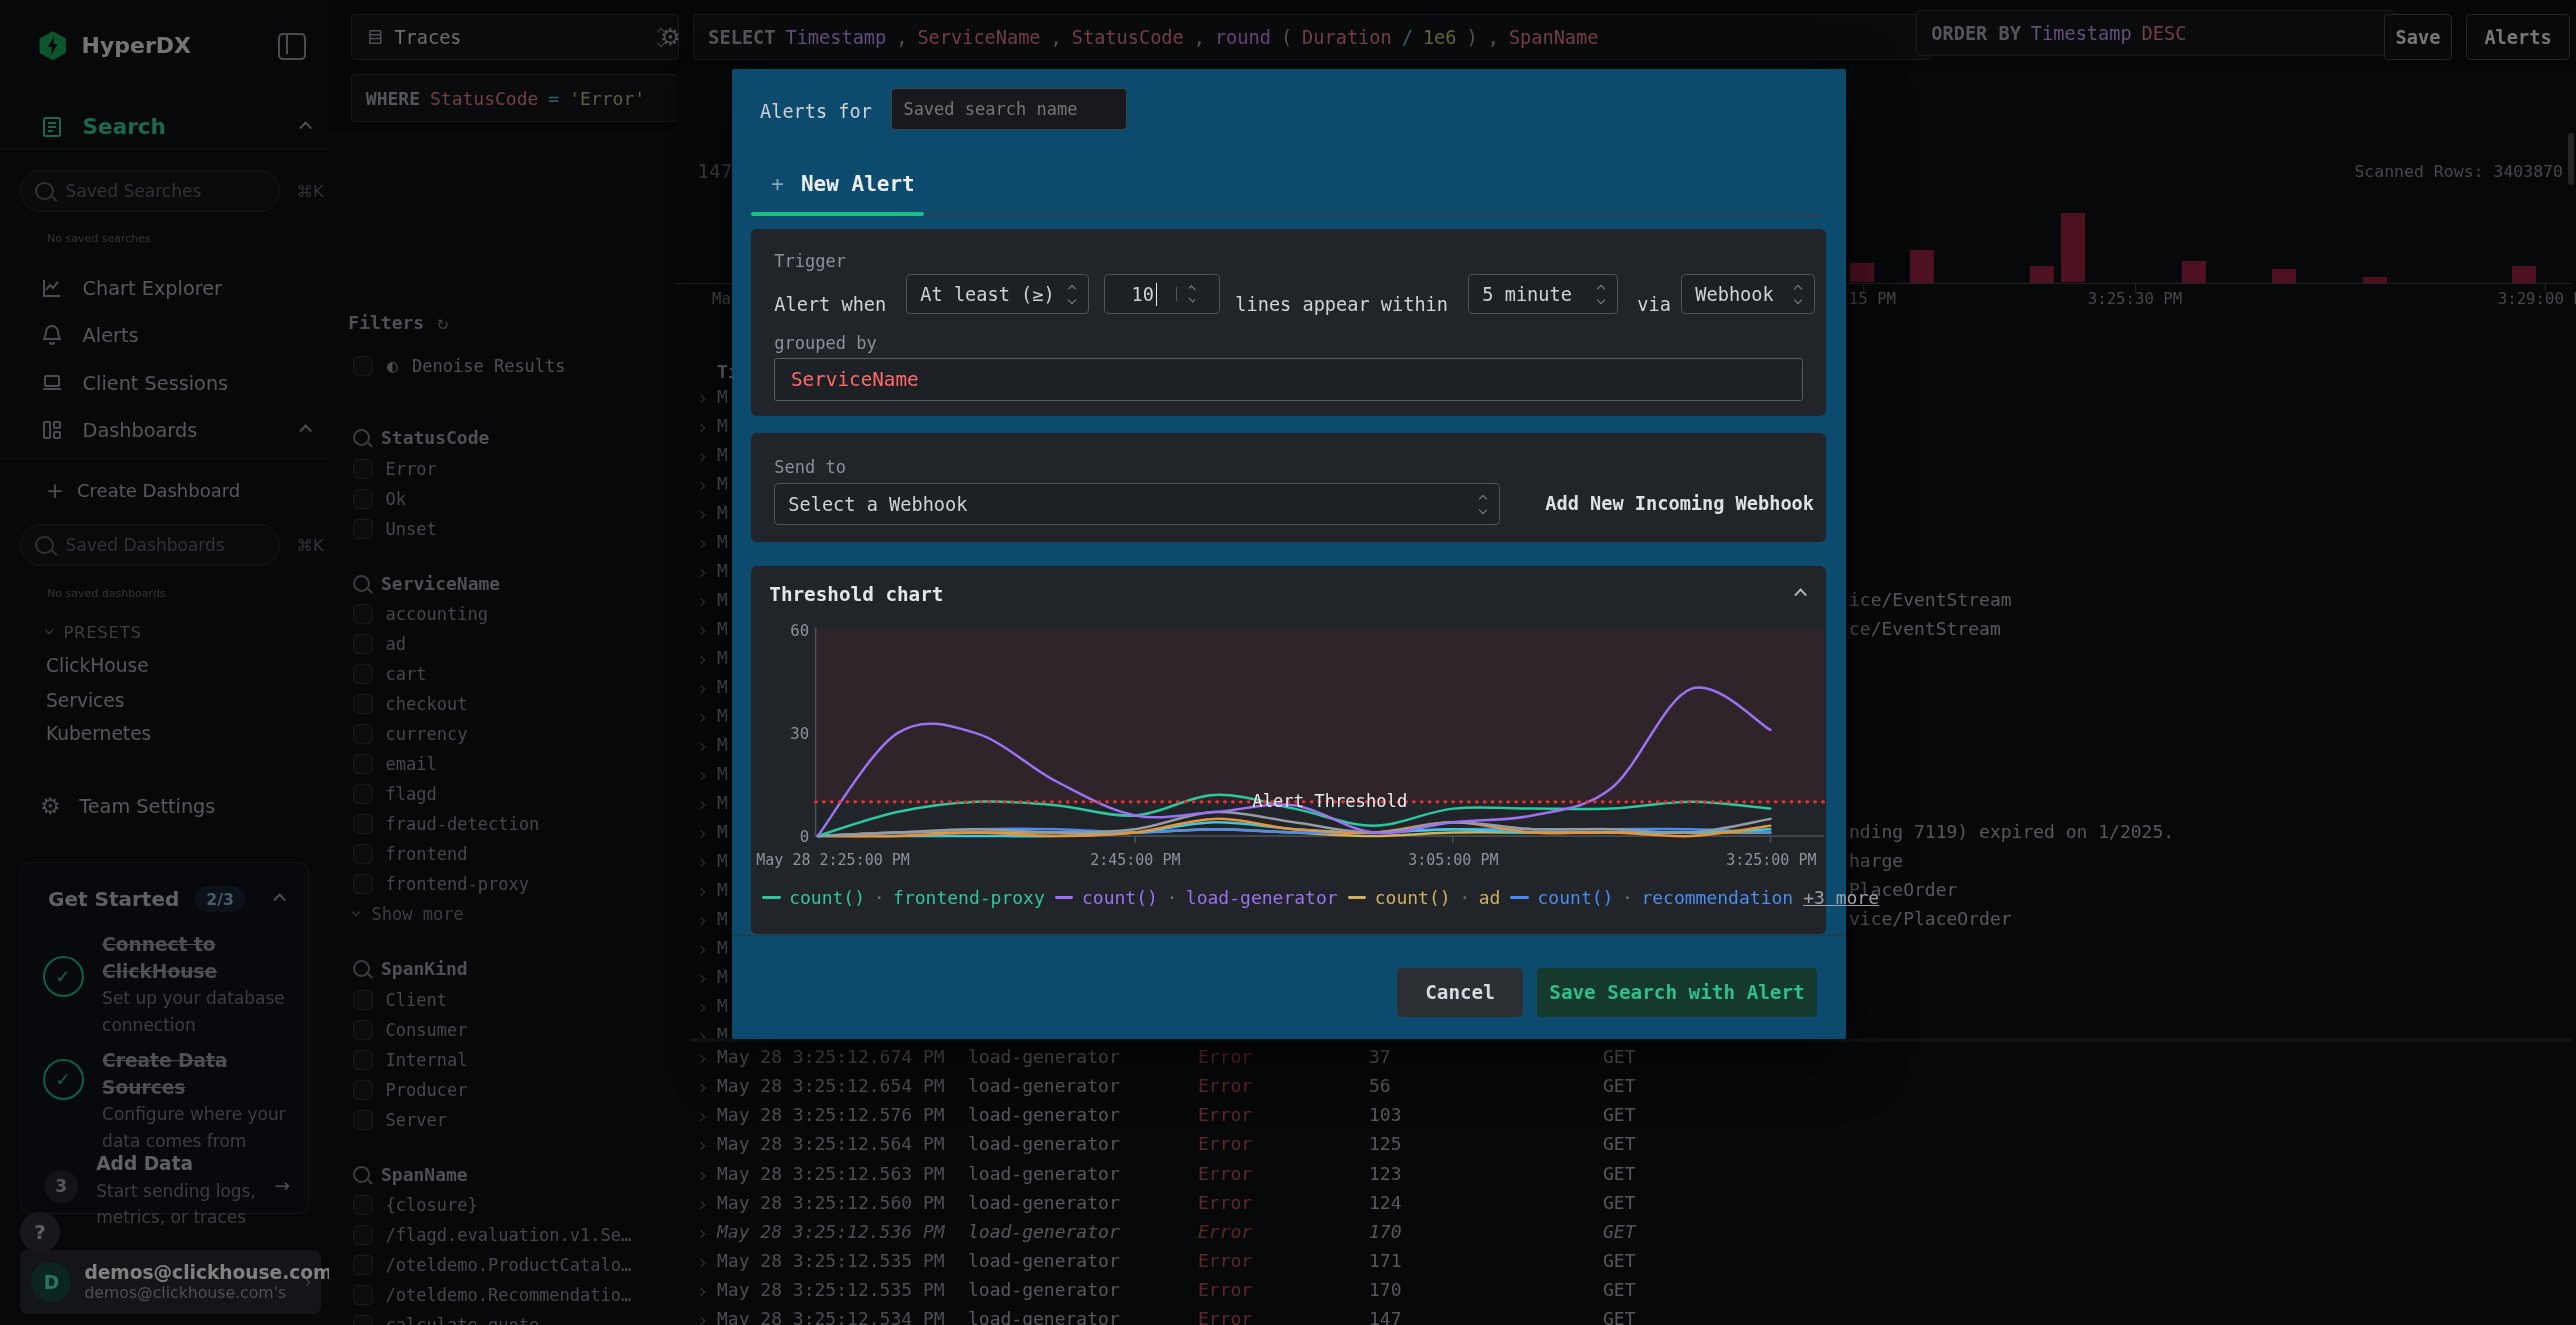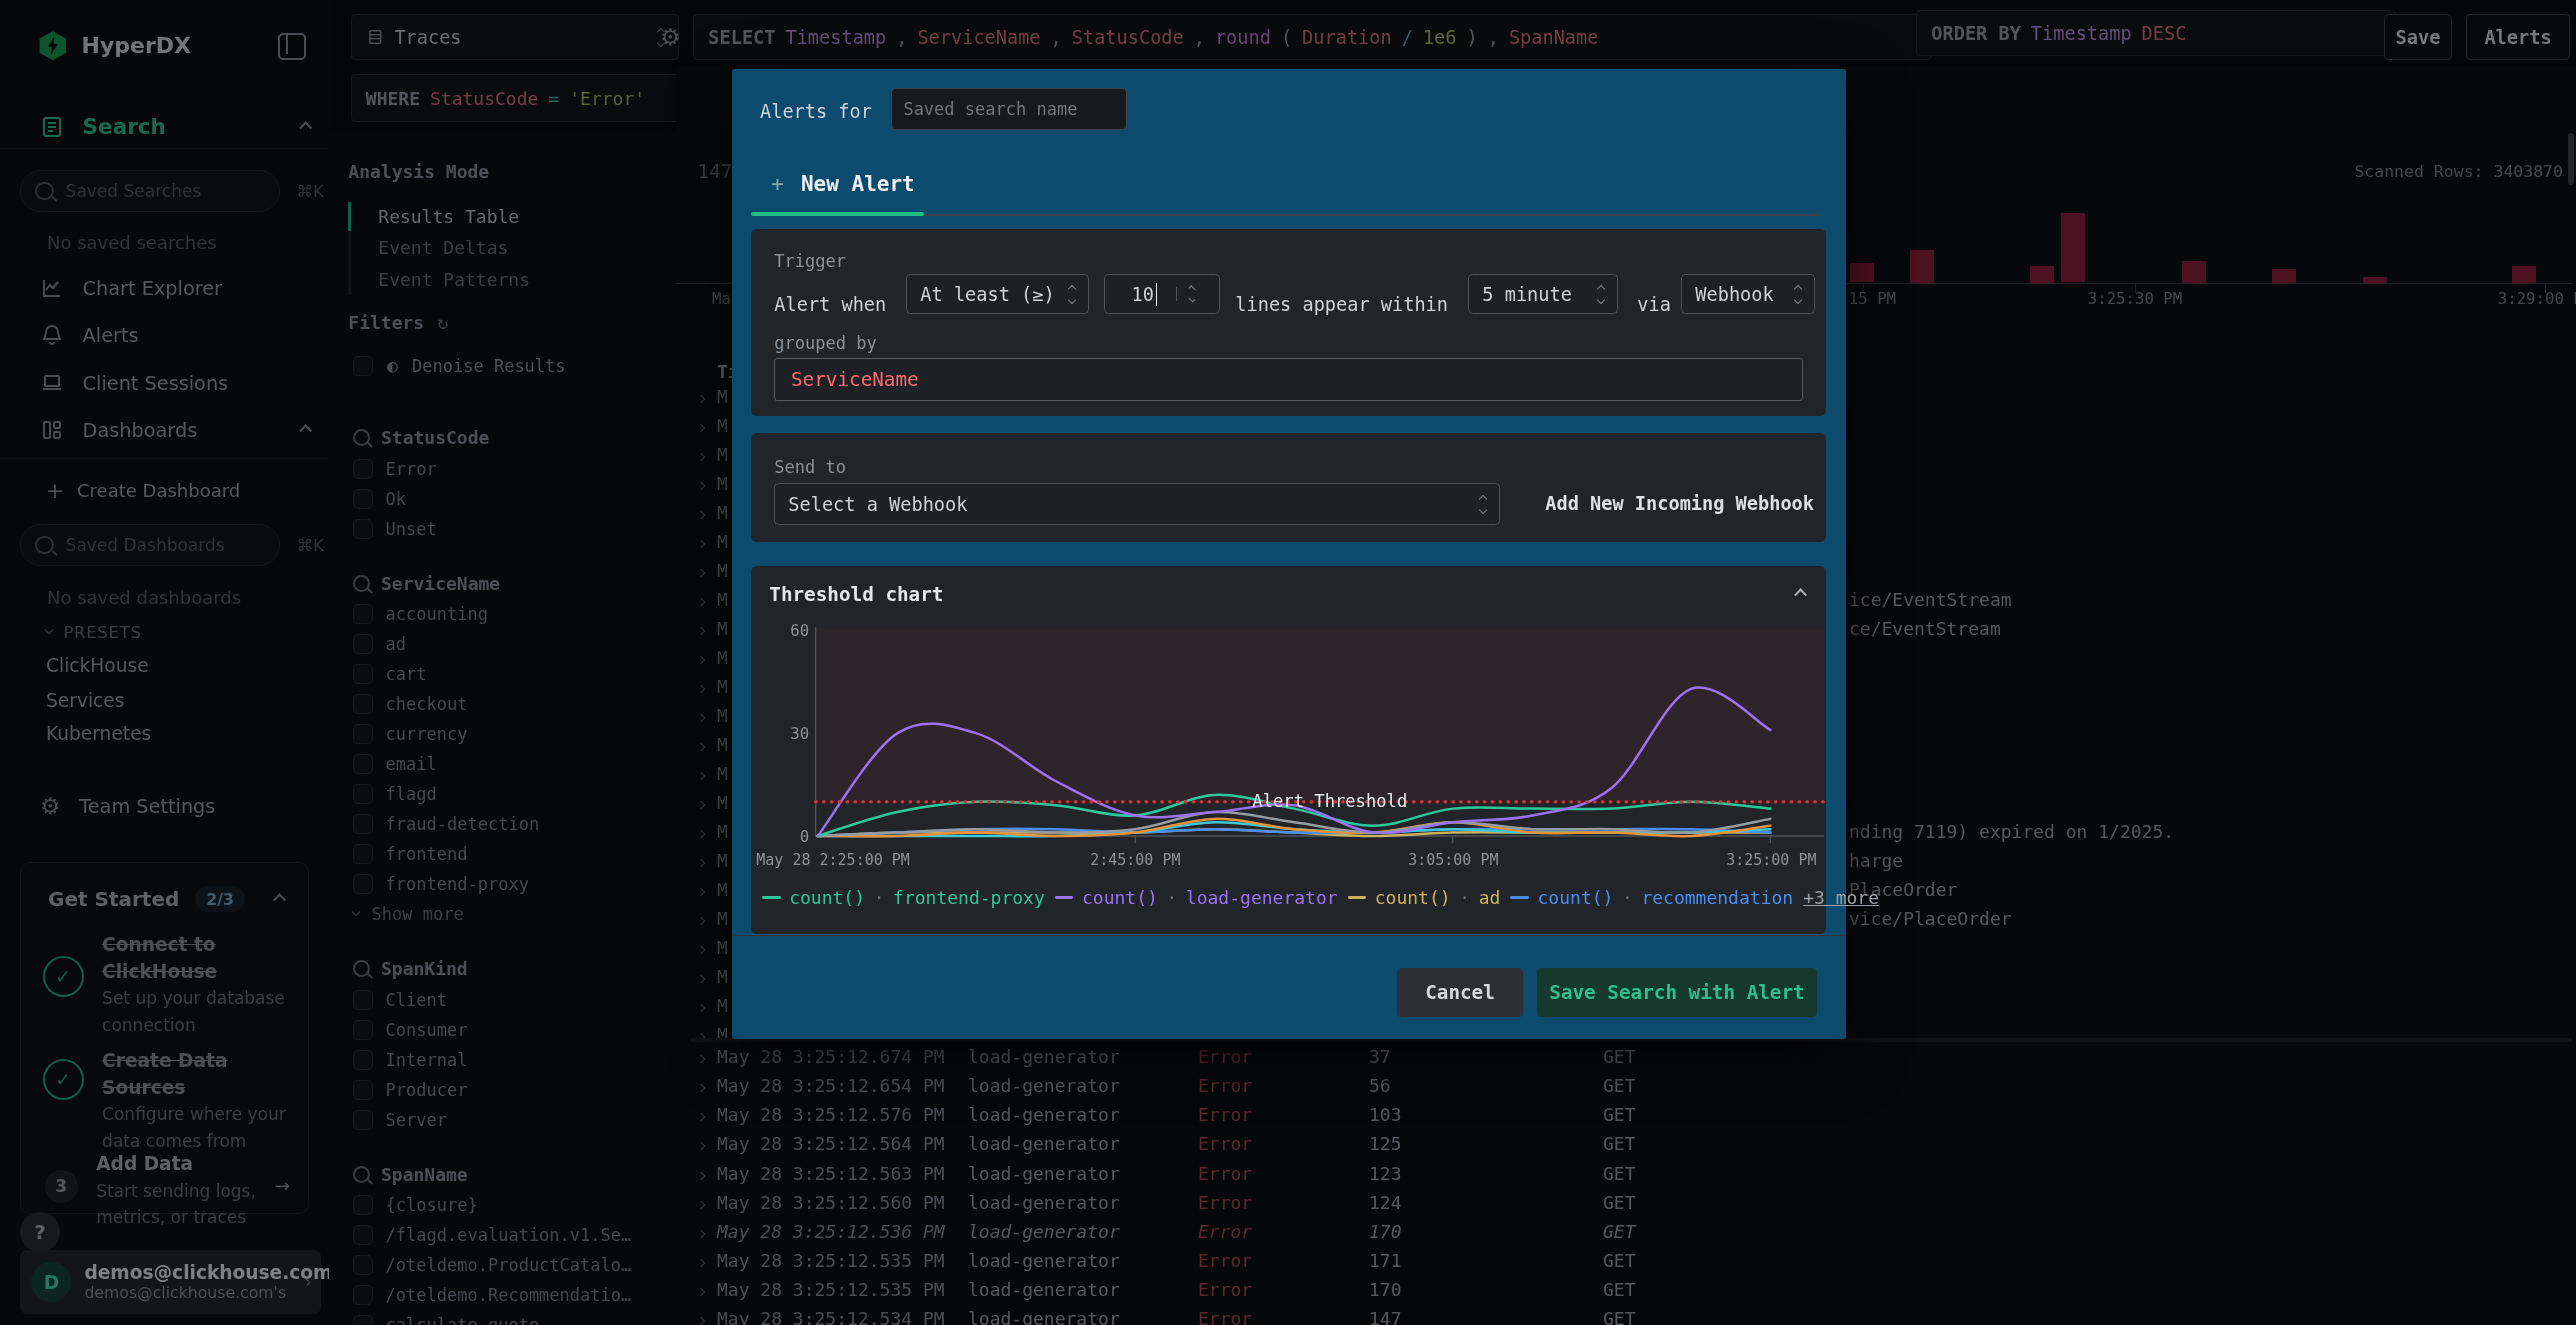--- a/index.html
+++ b/index.html
@@ -20,21 +20,21 @@
   
   .sidebar{position:absolute;left:0;top:0;width:329px;height:1325px;background:#0e1013;border-right:0.7px solid #1b1e22;}
   .pill{position:absolute;height:42px;border:1.4px solid #24282d;border-radius:21.5px;background:#121418;display:flex;align-items:center;padding:0 14.3px;gap:10px;box-sizing:border-box;}
   .pill input{background:none;border:none;outline:none;color:#9aa1a8;font-size:17px;flex:1;font-family:"DejaVu Sans",sans-serif;}
   .pill input::placeholder{color:#575e66;}
   .kbd{color:#575e66;font-size:16.5px;}
   .mag{width:14.3px;height:14.3px;border:2.1px solid #575e66;border-radius:50%;position:relative;flex:none;}
   .mag::after{content:"";position:absolute;width:7.2px;height:2.1px;background:#575e66;transform:rotate(45deg);right:-6.4px;bottom:-2.1px;border-radius:1.4px;}
   .navrow{position:absolute;display:flex;align-items:center;gap:18.6px;color:#9aa1a8;font-size:19.3px;left:40px;}
   .navicon{width:24px;height:24px;flex:none;color:#868d94;}
-  .muted-note{position:absolute;color:#575e66;font-size:18px;}
+  .muted-note{position:absolute;color:#575e66;font-size:11px;}
   .gs-card{position:absolute;left:20px;top:862px;width:289px;height:352px;border:0.7px solid #23262b;border-radius:10px;background:#101216;box-sizing:border-box;}
   .gs-check{width:37px;height:37px;border-radius:50%;border:2.1px solid #1fae7c;color:#1fae7c;display:flex;align-items:center;justify-content:center;font-size:18.6px;flex:none;}
   .gs-badge{width:33px;height:33px;border-radius:50%;background:#23262c;color:#9aa1a8;display:flex;align-items:center;justify-content:center;font-size:17px;font-weight:bold;flex:none;}
   .strike{text-decoration:line-through;}
   
   .fpanel{position:absolute;left:329px;top:132px;width:347px;bottom:0;background:#0d0f13;border-right:0.7px solid #1b1e22;overflow:hidden;}
   .ftitle{color:#8a9199;font-weight:bold;font-size:18px;}
   .fhead{display:flex;align-items:center;gap:11.4px;height:31.5px;color:#8a9199;font-weight:bold;font-size:18px;}
   .fitem{display:flex;align-items:center;gap:13px;height:30px;color:#7c838b;font-size:17px;}
   .cb{width:20px;height:20px;border:1.4px solid #2b3036;border-radius:5px;background:#15181c;flex:none;box-sizing:border-box;}
@@ -266,29 +266,20 @@
     <div class="tb-input mono" style="left:1659px;top:74px;width:492px;height:46px;font-size:18.6px;">
       <svg width="15.7" height="20" viewBox="0 0 14 22">
           <polygon points="8,0 1,12 6,12 4,22 13,8 7,8" fill="#2fbf8c"></polygon>
         </svg>
       <span style="color:#2fbf8c;">Live Tail</span>
     </div>
     <div class="tb-btn mono" style="left:2175px;top:74px;width:63px;height:46px;color:#8a9199;font-weight:normal;">▷</div>
   </div>
 
   <div class="fpanel mono">
-    <div class="abs" style="left:19.3px;top:29px;">
-      <div class="ftitle">Analysis Mode</div>
-      <div id="amode-items" style="position:relative;margin-top:18.6px;border-left:3.6px solid #23262b;padding-left:27px;">
-          <div style="height: 31.5px; display: flex; align-items: center; font-size: 18px; color: rgb(185, 192, 199);">Results Table</div>
-          <div style="height: 31.5px; display: flex; align-items: center; font-size: 18px; color: rgb(107, 114, 120);">Event Deltas</div>
-          <div style="height: 31.5px; display: flex; align-items: center; font-size: 18px; color: rgb(107, 114, 120);">Event Patterns</div>
-          <div style="position: absolute; left: -3.6px; top: 1.4px; width: 3.6px; height: 29px; background: rgb(31, 174, 124);"></div>
-        </div>
-    </div>
     <div class="abs" style="left:19.3px;top:180px;display:flex;align-items:center;gap:13px;">
       <span class="ftitle">Filters</span>
       <span style="color:#6b7278;font-size:18.6px;">↻</span>
     </div>
     <div class="abs" style="left:23.6px;top:223px;display:flex;align-items:center;gap:14.3px;">
       <span class="cb"></span>
       <span style="color:#868d94;font-size:18px;">◐</span>
       <span style="color:#8a9199;font-size:17px;">Denoise Results</span>
     </div>
     <div class="abs" style="left:23.6px;top:266px;right:14.3px;" id="filter-groups">

